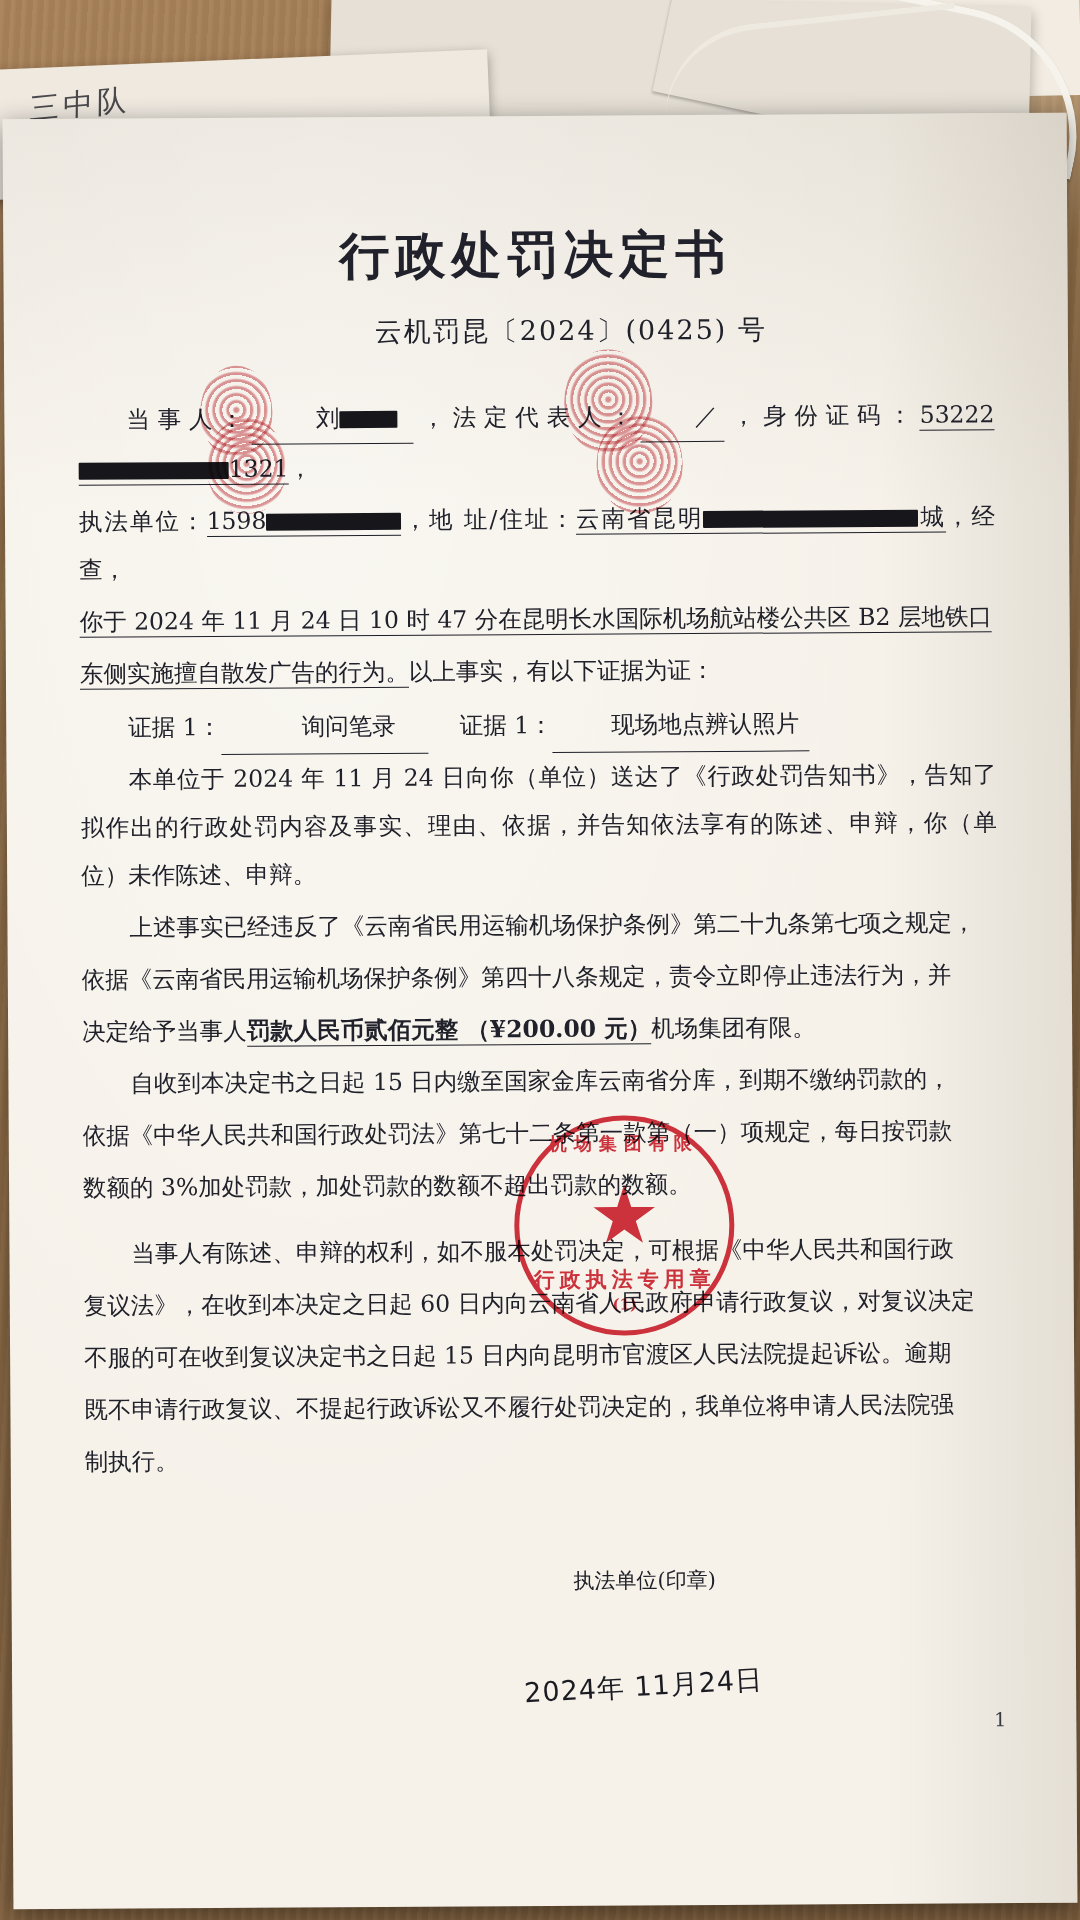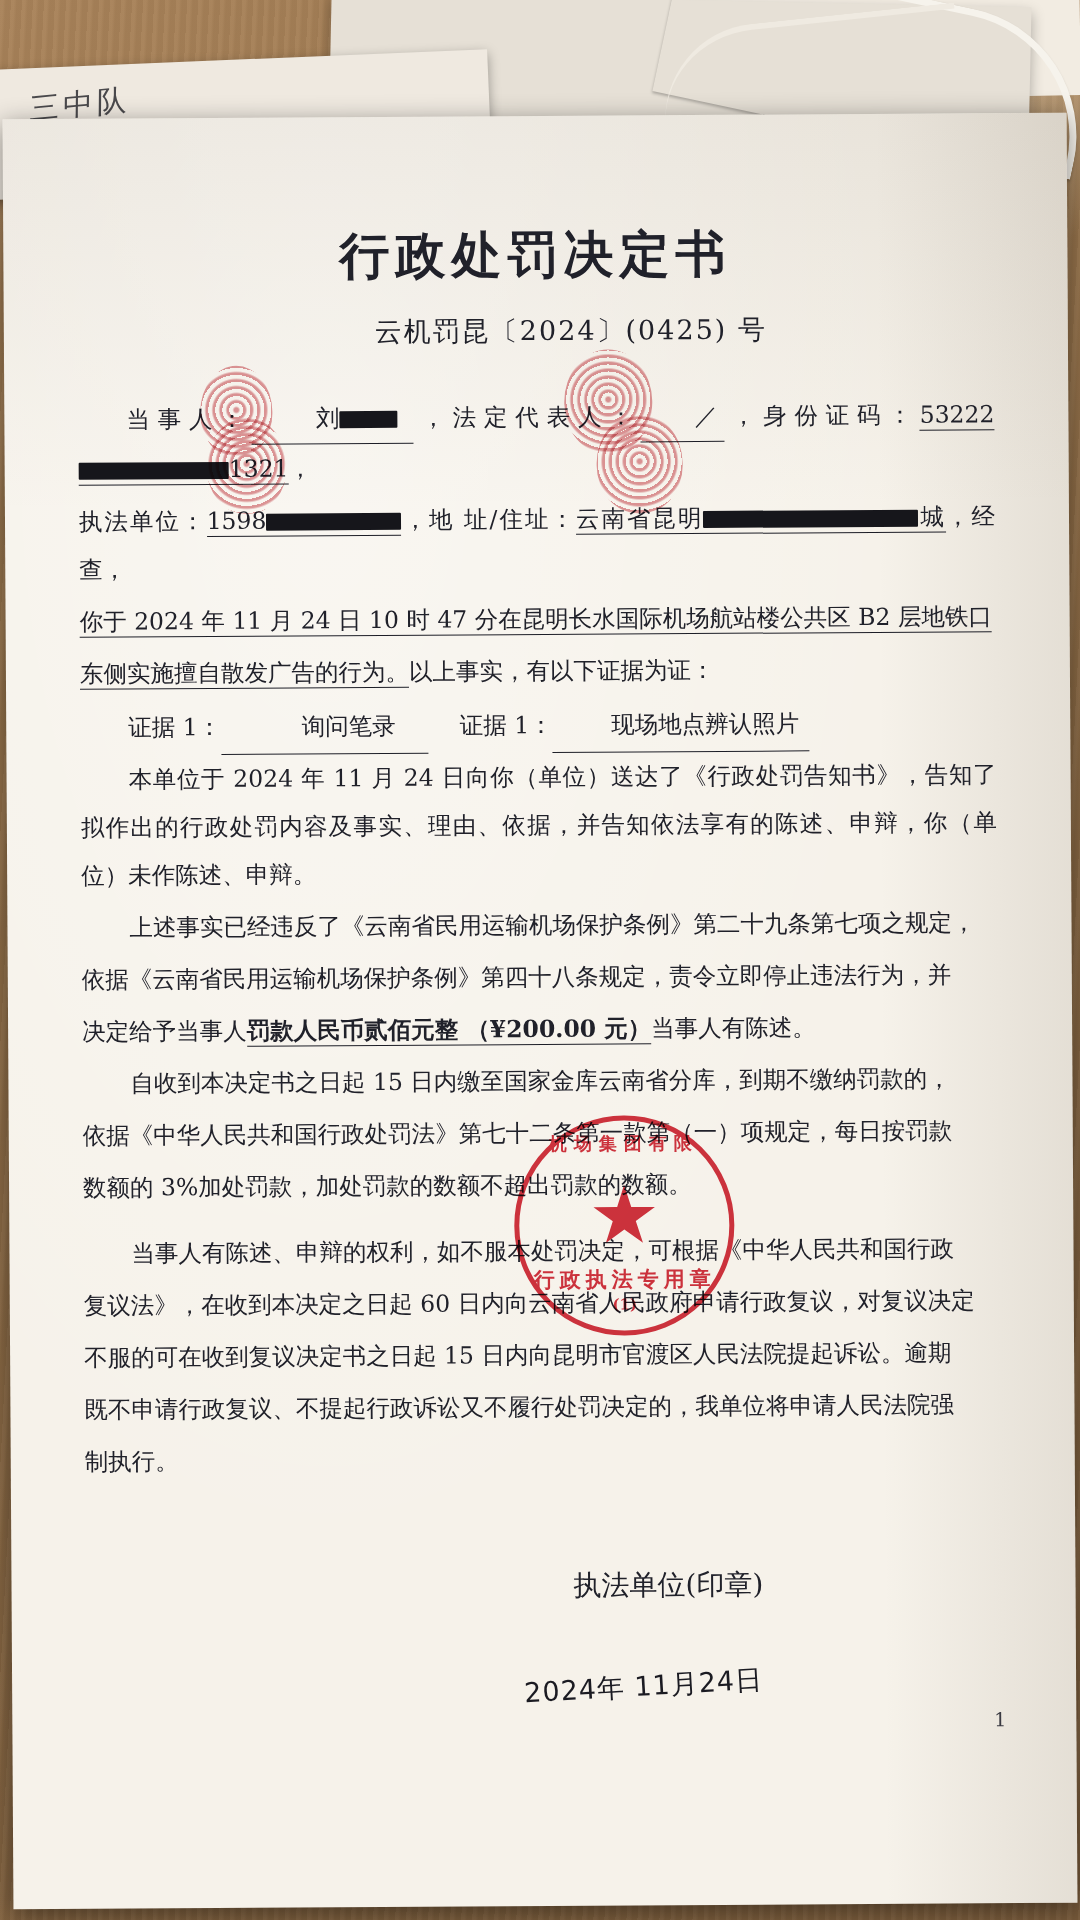--- a/index.html
+++ b/index.html
@@ -226,21 +226,21 @@
   .seal-num { bottom: 22px; font-size: 15px; }
 
   .sign-area {
     position: relative;
     margin-top: 54px;
     height: 230px;
   }
   .sign-label {
     position: absolute;
     left: 488px; top: 30px;
-    font-size: 28px;
+    font-size: 21px;
   }
   .sign-date {
     position: absolute;
     left: 438px; top: 132px;
     font-size: 27px;
     color: #1b1b22;
     font-family: "DejaVu Sans","Liberation Sans",sans-serif;
     transform: rotate(-3deg);
     letter-spacing: 1px;
   }
@@ -292,21 +292,21 @@
       <div class="evidence-row">
         <span>证据 1：</span><span class="ul" style="min-width:195px">询问笔录</span>
         <span style="display:inline-block;width:24px"></span><span>证据 1：</span><span class="ul" style="min-width:245px">现场地点辨认照片</span>
       </div>
 
       <p class="para indent">本单位于 2024 年 11 月 24 日向你（单位）送达了《行政处罚告知书》，告知了拟作出的行政处罚内容及事实、理由、依据，并告知依法享有的陈述、申辩，你（单位）未作陈述、申辩。</p>
 
       <p class="para indent">上述事实已经违反了《云南省民用运输机场保护条例》第二十九条第七项之规定，</p>
       <p class="para">依据《云南省民用运输机场保护条例》第四十八条规定，责令立即停止违法行为，并</p>
       <p class="para">
-        <span>决定给予当事人</span><span class="u-run strongbox">罚款人民币贰佰元整 （¥200.00 元）</span><span>当事人有陈述。</span>
+        <span>决定给予当事人</span><span class="u-run strongbox">罚款人民币贰佰元整 （¥200.00 元）</span><span>机场集团有限。</span>
       </p>
 
       <p class="para indent">自收到本决定书之日起 15 日内缴至国家金库云南省分库，到期不缴纳罚款的，</p>
       <p class="para">依据《中华人民共和国行政处罚法》第七十二条第一款第（一）项规定，每日按罚款</p>
       <p class="para">数额的 3%加处罚款，加处罚款的数额不超出罚款的数额。</p>
 
       <p class="para indent" style="margin-top:18px">当事人有陈述、申辩的权利，如不服本处罚决定，可根据《中华人民共和国行政</p>
       <p class="para">复议法》，在收到本决定之日起 60 日内向云南省人民政府申请行政复议，对复议决定</p>
       <p class="para">不服的可在收到复议决定书之日起 15 日内向昆明市官渡区人民法院提起诉讼。逾期</p>
       <p class="para">既不申请行政复议、不提起行政诉讼又不履行处罚决定的，我单位将申请人民法院强</p>

